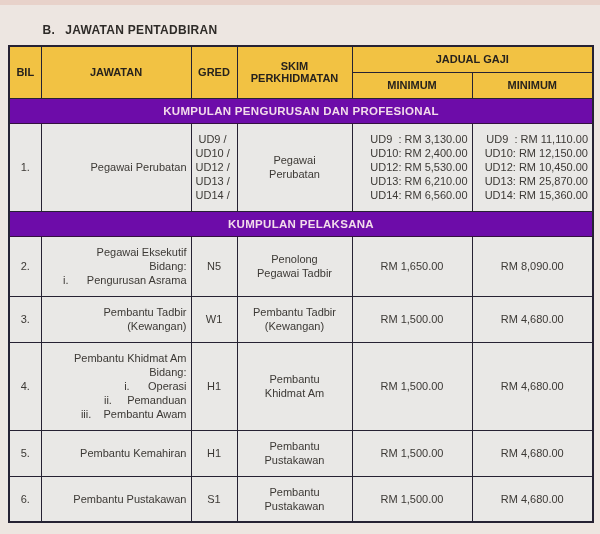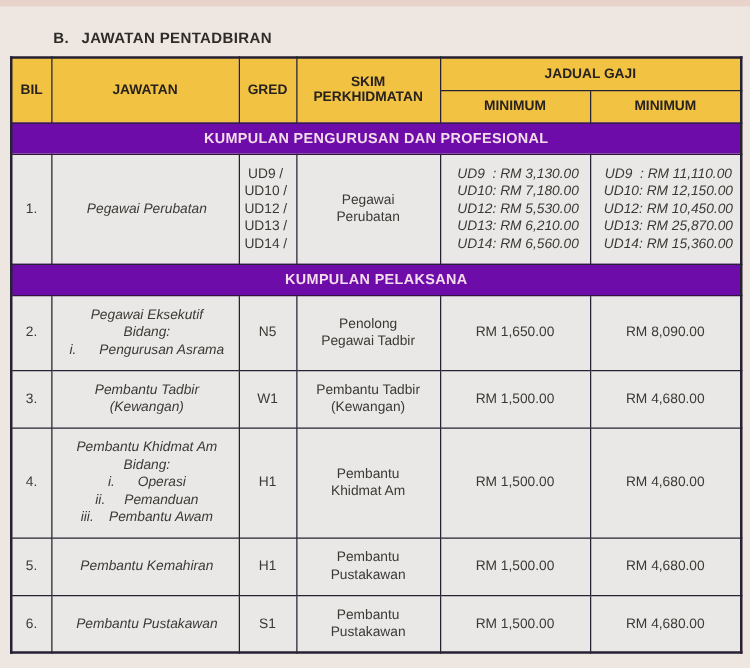--- a/index.html
+++ b/index.html
@@ -40,21 +40,21 @@
   }
   tbody td.banner {
     background: var(--banner_bg, #6D0CA9);
     color: var(--banner_text, #F3DCEB);
     font-weight:bold; text-align:center; font-size:11.5px;
     letter-spacing:0.3px; padding:3px; height:18px;
     border-color:#33103F;
   }
   .ln { white-space:pre; line-height:14px; }
   td.c { text-align:center; }
-  td.l { text-align:center; padding-left:7px;font-style:italic; }
+  td.l { text-align:right; padding-left:7px; }
   td.r { text-align:center; padding-right:7px; }
   td.pad { padding-left:9px; }
 </style>
 </head>
 <body>
 
 <div class="page">
   <div class="top-strip"></div>
 
   <div class="title">
@@ -103,21 +103,21 @@
             <div class="ln">UD12 /</div>
             <div class="ln">UD13 /</div>
             <div class="ln">UD14 /</div>
           </td>
           <td class="c">
             <div class="ln">Pegawai</div>
             <div class="ln">Perubatan</div>
           </td>
           <td class="l pad">
             <div class="ln">UD9  : RM 3,130.00</div>
-            <div class="ln">UD10: RM 7,180.00</div>
+            <div class="ln">UD10: RM 2,400.00</div>
             <div class="ln">UD12: RM 5,530.00</div>
             <div class="ln">UD13: RM 6,210.00</div>
             <div class="ln">UD14: RM 6,560.00</div>
           </td>
           <td class="l pad">
             <div class="ln">UD9  : RM 11,110.00</div>
             <div class="ln">UD10: RM 12,150.00</div>
             <div class="ln">UD12: RM 10,450.00</div>
             <div class="ln">UD13: RM 25,870.00</div>
             <div class="ln">UD14: RM 15,360.00</div>

